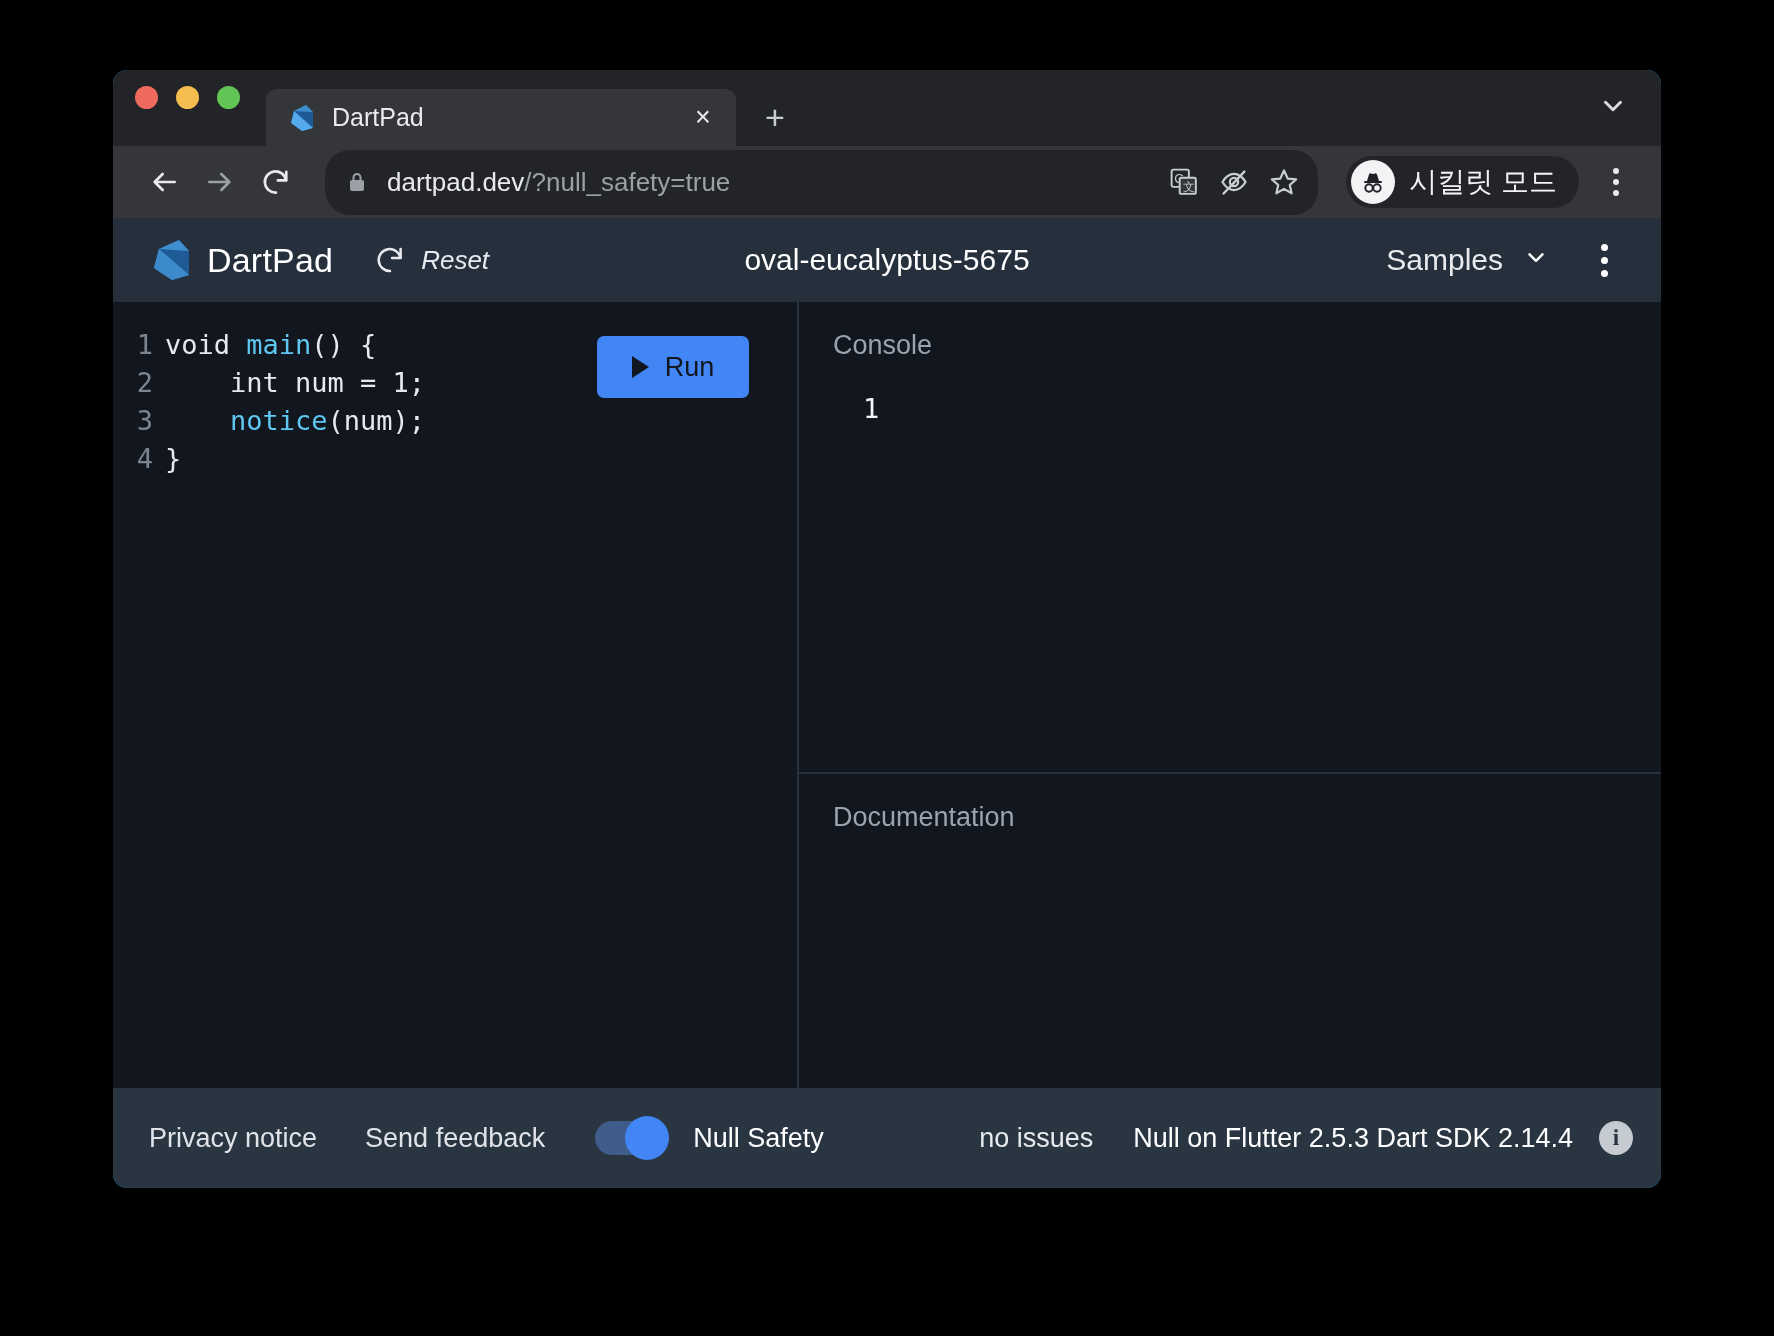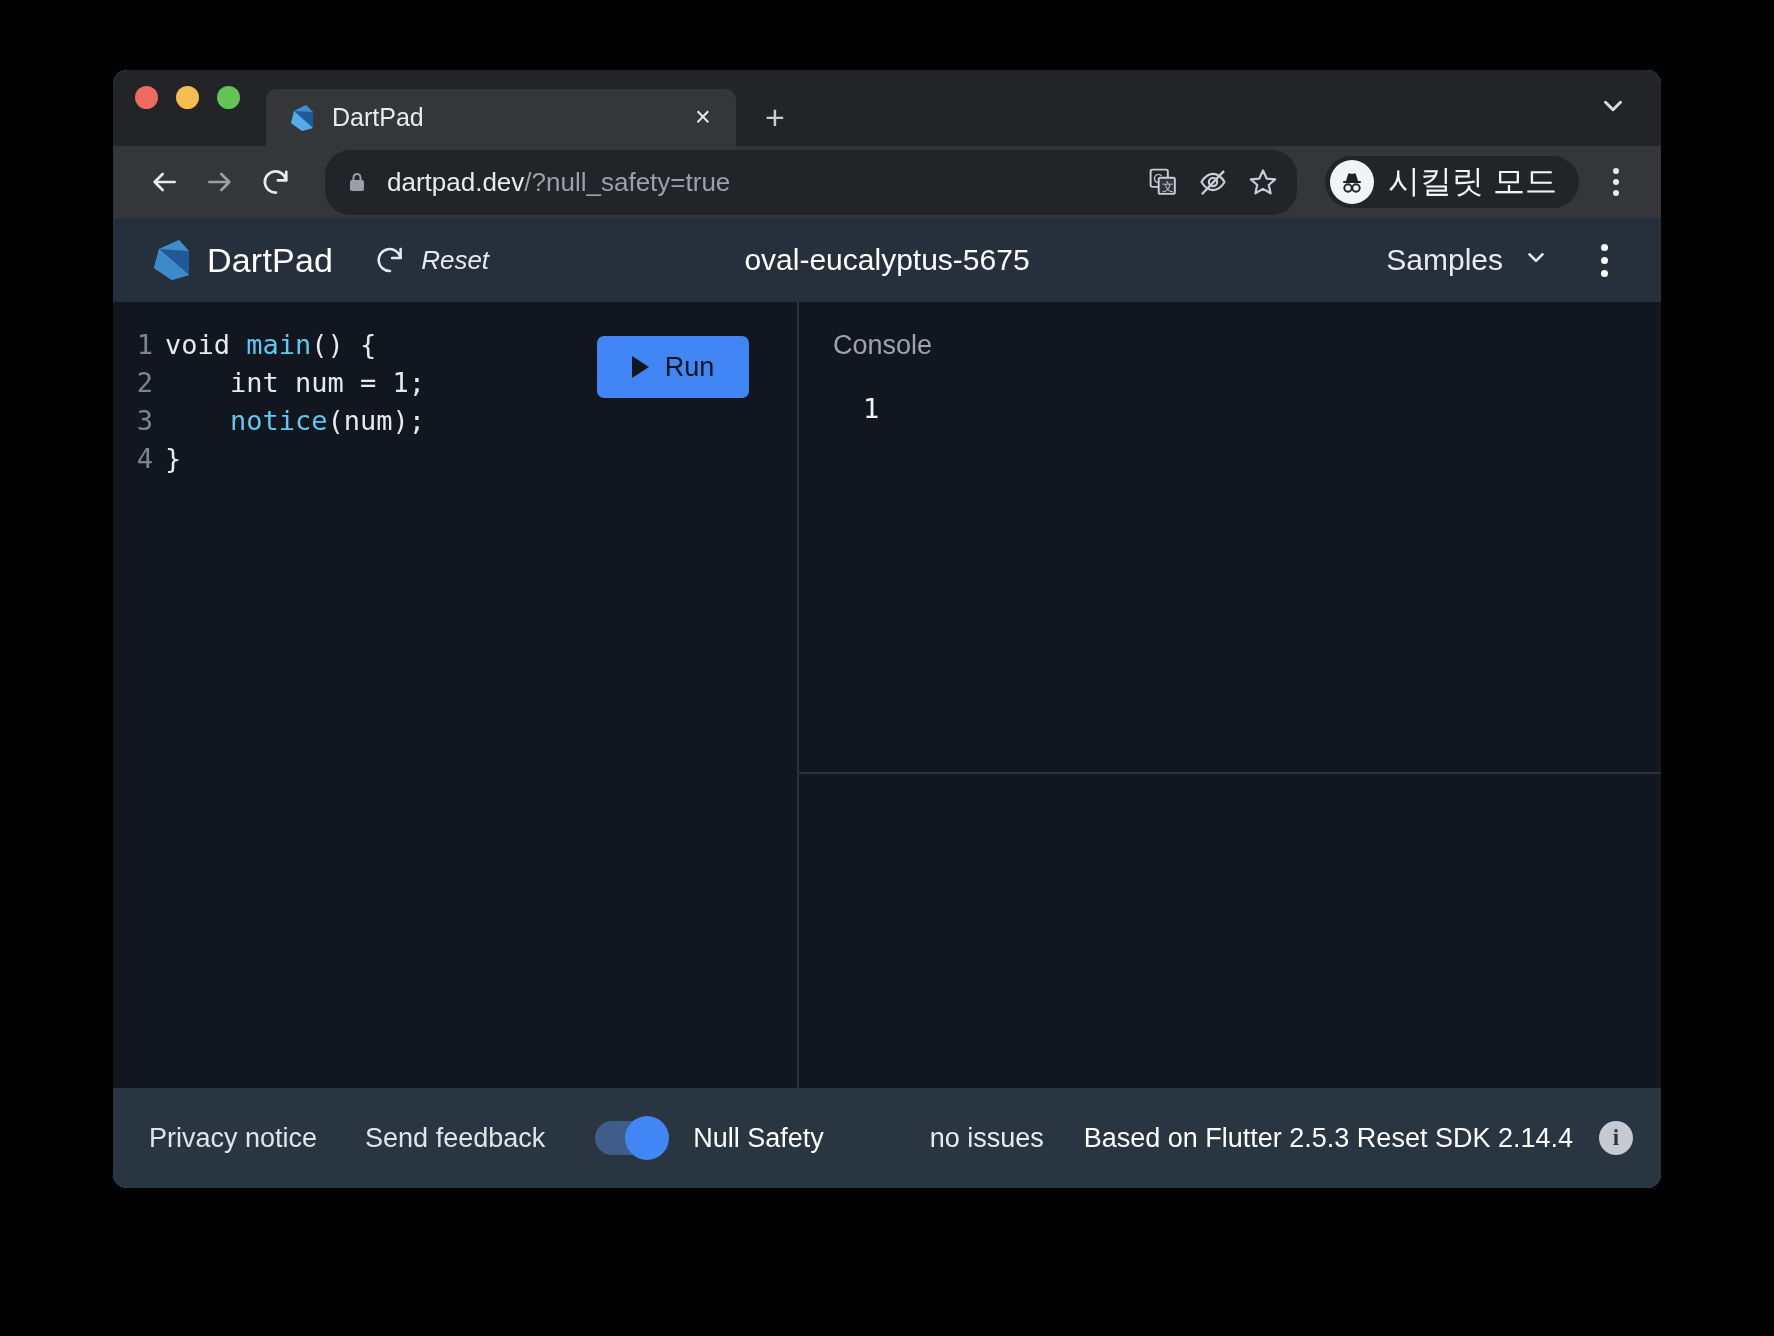--- a/index.html
+++ b/index.html
@@ -131,21 +131,21 @@
     margin-left: 10px;
     flex: 0 0 auto;
     cursor: pointer;
   }
   .incog-avatar {
     width: 44px; height: 44px; border-radius: 50%;
     background: #f1f3f4;
     display: flex; align-items: center; justify-content: center;
     flex: 0 0 auto;
   }
-  .incog-label { color: #f1f3f4; font-size: 32px; margin-left: 14px; white-space: nowrap; }
+  .incog-label { color: #f1f3f4; font-size: 28px; margin-left: 14px; white-space: nowrap; }
   .browser-menu {
     width: 46px; height: 50px;
     display: flex; flex-direction: column;
     align-items: center; justify-content: center;
     gap: 5px;
     margin-left: 8px;
     flex: 0 0 auto;
     cursor: pointer;
   }
   .browser-menu i { width: 6px; height: 6px; border-radius: 50%; background: #e8eaed; display:block; }
@@ -464,30 +464,34 @@
         <span class="play"></span>
         <span class="run-label">Run</span>
       </button>
     </div>
 
     <div class="right-pane">
       <div class="console-pane">
         <div class="pane-title">Console</div>
         <div class="console-out">1</div>
       </div>
+      <div class="doc-pane">
+        <div class="pane-title">Documentation</div>
+        <div class="console-out"></div>
+      </div>
     </div>
   </div>
 
   <div class="dp-footer">
     <span class="foot-link">Privacy notice</span>
     <span class="foot-link">Send feedback</span>
     <span class="toggle">
         <span class="knob"></span>
       </span>
     <span class="foot-toggle-label">Null Safety</span>
     <span class="foot-right">
       <span class="issues">no issues</span>
-      <span class="sdk">Based on Flutter 2.5.3 Reset SDK 2.14.4</span>
+      <span class="sdk">Null on Flutter 2.5.3 Dart SDK 2.14.4</span>
       <span class="info-badge">i</span>
     </span>
   </div>
 
 </div>
 
 </body></html>

